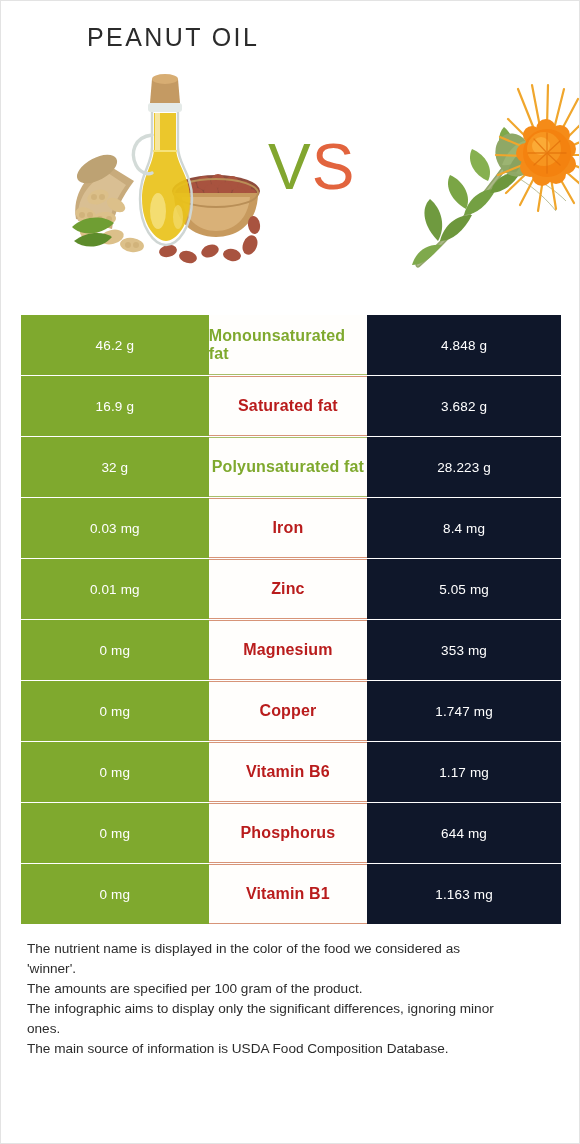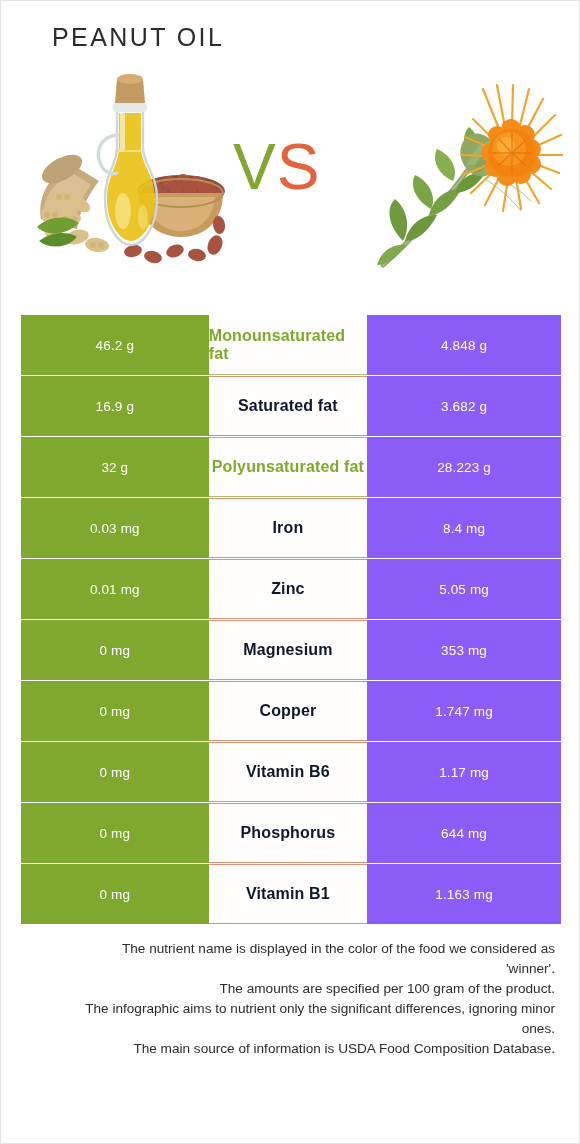--- a/index.html
+++ b/index.html
@@ -14,20 +14,21 @@
     -webkit-font-smoothing: antialiased;
   }
   #page {
     position: relative;
     width: 580px;
     height: 1144px;
     box-sizing: border-box;
     border: 1px solid #e3e3e3;
     background: #fff;
     overflow: hidden;
+    padding-left: 35px;
   }
 
   
   .titles {
     position: relative;
     height: 62px;
   }
   .title {
     position: absolute;
     top: 22px;
@@ -97,35 +98,35 @@
   }
   .cell.mid {
     width: 179px;
     background: #fffefc;
     font-weight: 700;
     font-size: 16px;
     border-top: 1px solid transparent;
     border-bottom: 1px solid transparent;
   }
   .cell.mid.win-green  { color: #7fa92e; border-color: #a8bf6a; }
-  .cell.mid.win-red    { color: #0f172a; border-color: #d79478; }
+  .cell.mid.win-red    { color: #b91c1c; border-color: #d79478; }
   .cell.right {
     width: 219px;
-    background: #8b5cf6;
+    background: #0f172a;
     color: #ffffff;
   }
   .row:first-child .cell.mid { border-top-color: transparent; }
 
   
   .footer {
     position: absolute;
     left: 0;
     top: 938px;
     width: 580px;
-    text-align: right;
+    text-align: left;
     font-family: "Liberation Sans", sans-serif;
     font-size: 13.6px;
     line-height: 20px;
     color: #2c2c2c;
     padding: 0 26px;
     box-sizing: border-box;
   }
   .footer p { margin: 0; }
 </style>
 </head>
@@ -380,18 +381,18 @@
       <div class="cell mid win-red">Vitamin B1</div>
       <div class="cell right">1.163 mg</div>
     </div>
 
   </div>
 
   <div class="footer">
     <p>The nutrient name is displayed in the color of the food we considered as</p>
     <p>'winner'.</p>
     <p>The amounts are specified per 100 gram of the product.</p>
-    <p>The infographic aims to nutrient only the significant differences, ignoring minor</p>
+    <p>The infographic aims to display only the significant differences, ignoring minor</p>
     <p>ones.</p>
     <p>The main source of information is USDA Food Composition Database.</p>
   </div>
 
 </div>
 
 </body></html>

